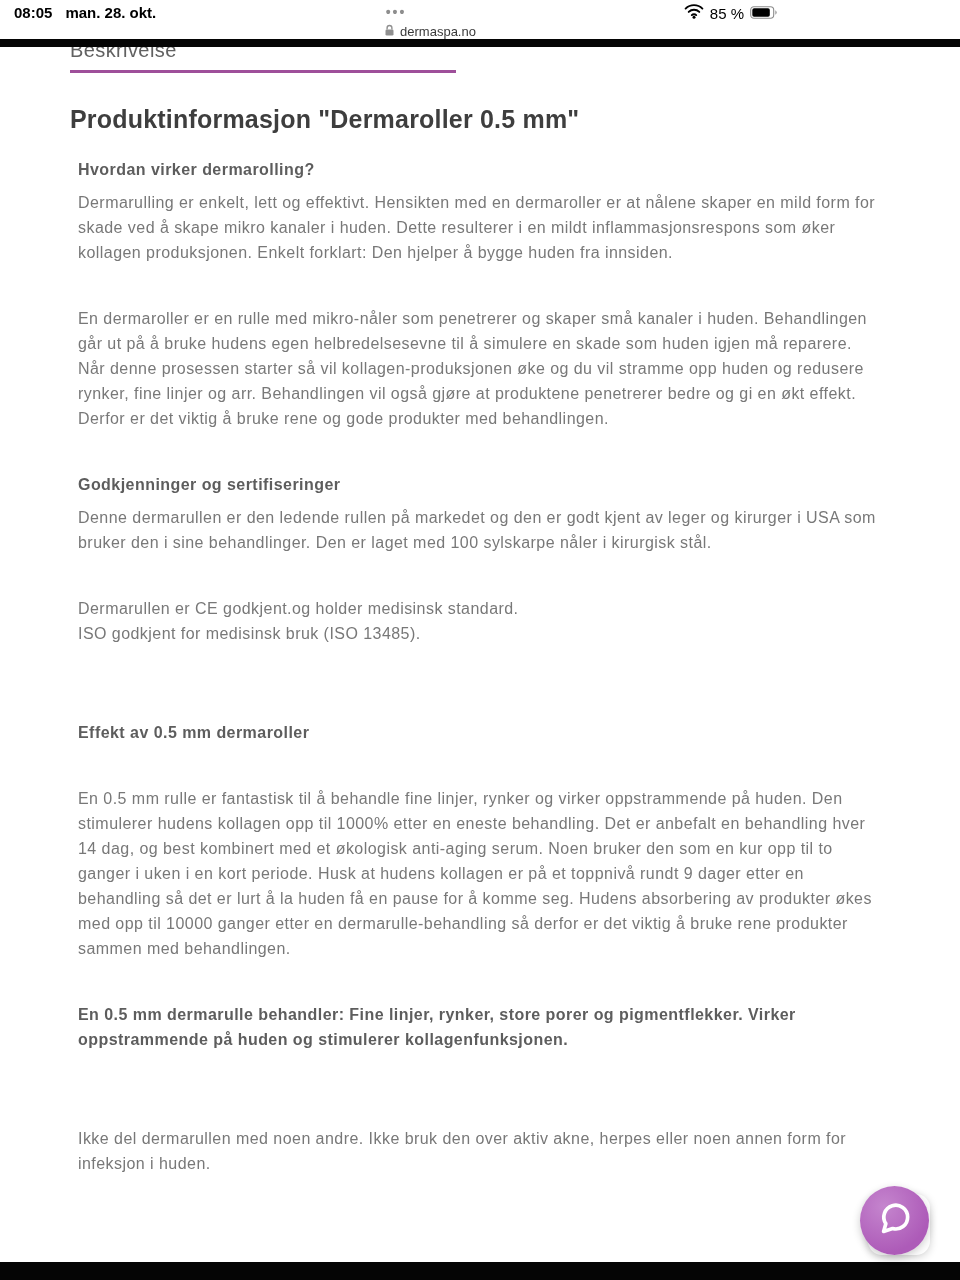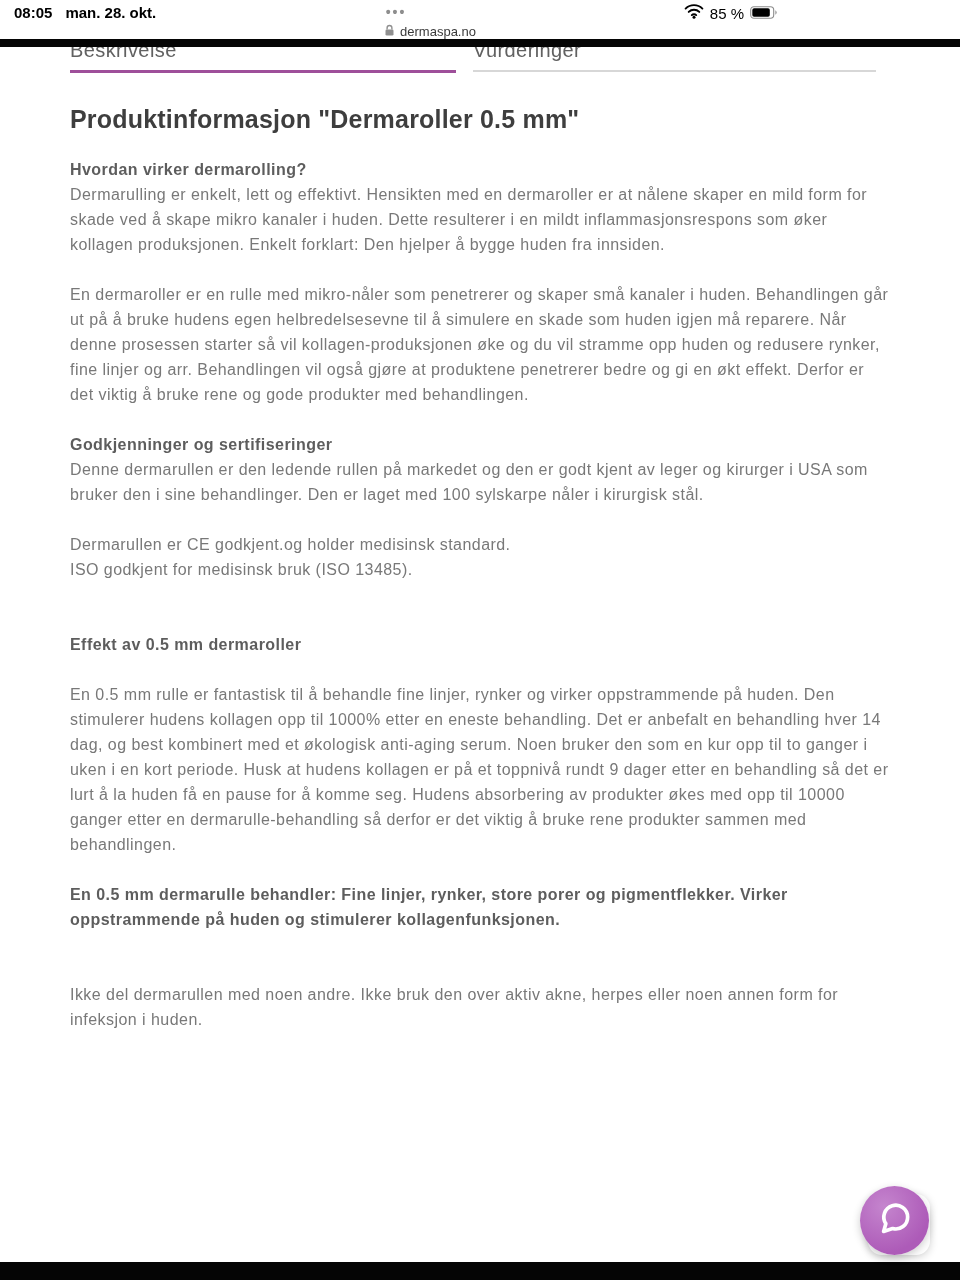--- a/index.html
+++ b/index.html
@@ -35,21 +35,21 @@
   .tabs{position:absolute;top:38px;left:70px;width:818px;display:flex;gap:17px;z-index:1;}
   .tab{height:32px;box-sizing:content-box;font-size:20px;line-height:24px;color:#616161;letter-spacing:.4px;cursor:pointer;}
   .tab.active{width:386px;border-bottom:3px solid var(--accent-purple,#9e4f9a);}
   .tab.inactive{width:403px;border-bottom:2px solid var(--tab-underline-inactive,#d7d7d7);}
   
   .content{position:absolute;top:104px;left:70px;width:820px;color:var(--body-text,#787878);}
   .content h1{
     margin:0 0 22px 0;font-size:25px;line-height:31px;font-weight:700;
     color:var(--heading-text,#3e3e3e);letter-spacing:.2px;
   }
-  .block{margin:0;font-size:16px;line-height:25px;letter-spacing:.45px;}
+  .block{margin:8px;font-size:16px;line-height:25px;letter-spacing:.45px;}
   .subheading{font-weight:700;color:var(--subheading-text,#5d5d5d);}
   .bold-paragraph{font-weight:700;color:var(--subheading-text,#5d5d5d);}
   .spacer{height:25px;}
   
   .chat-bg{
     position:absolute;left:868px;top:1194px;width:62px;height:61px;border-radius:14px;
     background:#ffffff;box-shadow:0 2px 8px rgba(0,0,0,.18);z-index:7;
   }
   .chat-button{
     position:absolute;left:860px;top:1186px;width:69px;height:69px;border-radius:50%;
@@ -97,23 +97,20 @@
   </span>
   <span class="url-text">dermaspa.no</span>
 </div>
 
 <div class="top-black-bar"></div>
 
 <div class="tabs">
   <div class="tab active">
     <span>Beskrivelse</span>
   </div>
-  <div class="tab inactive">
-    <span>Vurderinger</span>
-  </div>
 </div>
 
 <div class="content">
   <h1>Produktinformasjon "Dermaroller 0.5 mm"</h1>
   <div>
       <p class="block subheading">Hvordan virker dermarolling?</p>
       <p class="block paragraph">Dermarulling er enkelt, lett og effektivt. Hensikten med en dermaroller er at nålene skaper en mild form for skade ved å skape mikro kanaler i huden. Dette resulterer i en mildt inflammasjonsrespons som øker kollagen produksjonen. Enkelt forklart: Den hjelper å bygge huden fra innsiden.</p>
       <div class="block spacer"></div>
       <p class="block paragraph">En dermaroller er en rulle med mikro-nåler som penetrerer og skaper små kanaler i huden. Behandlingen går ut på å bruke hudens egen helbredelsesevne til å simulere en skade som huden igjen må reparere. Når denne prosessen starter så vil kollagen-produksjonen øke og du vil stramme opp huden og redusere rynker, fine linjer og arr. Behandlingen vil også gjøre at produktene penetrerer bedre og gi en økt effekt. Derfor er det viktig å bruke rene og gode produkter med behandlingen.</p>
       <div class="block spacer"></div>

